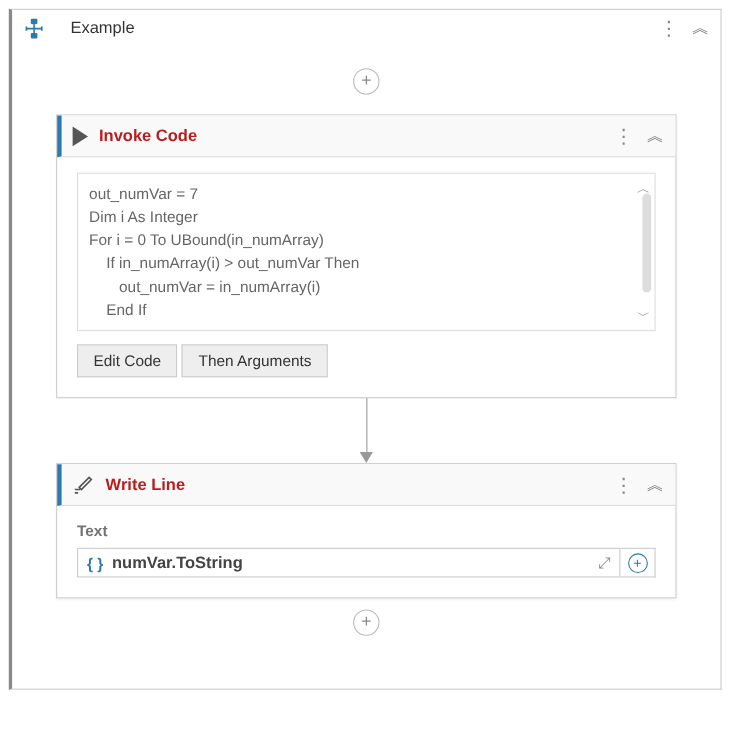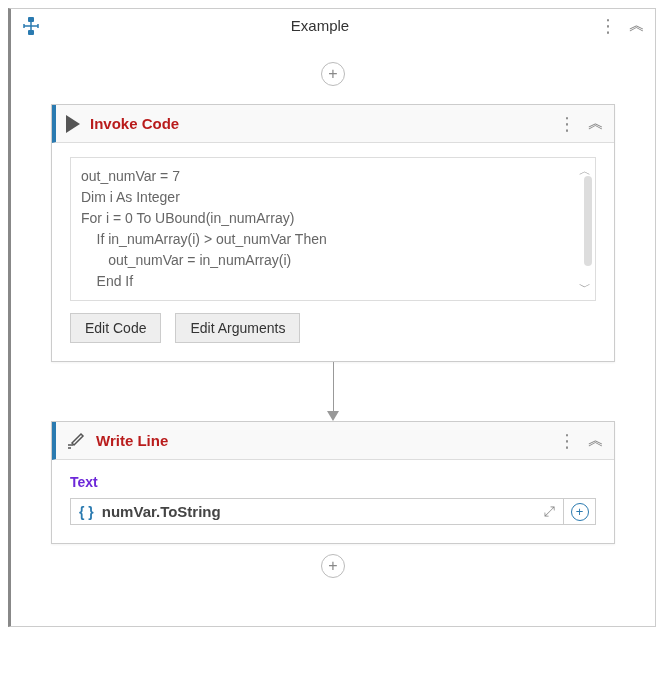--- a/index.html
+++ b/index.html
@@ -14,22 +14,21 @@
   }
   .seq {
     border: 1px solid #ccc;
     border-left: 3px solid #888;
     background: #fff;
   }
   .seq-header {
     display: flex;
     align-items: center;
     padding: 6px 10px;
-    gap: 8px;
-    text-align: center;
+    gap: 23px;
   }
   .seq-body {
     padding: 10px 40px 30px 40px;
   }
   .seq-title { flex: 1; color: #333; font-size: 15px; }
   .header-actions { display: flex; align-items: center; gap: 12px; color: #888; }
   .kebab { font-size: 18px; line-height: 1; cursor: pointer; color:#888; }
   .dblchev { font-size: 16px; cursor: pointer; color:#888; }
 
   .icon-seq svg { width:20px; height:20px; display:block; }
@@ -78,37 +77,37 @@
     position:absolute; right:4px; color:#999; font-size:12px;
   }
   .codebox .scroll-hint-up { top:4px; }
   .codebox .scroll-hint-down { bottom:4px; }
   .scrollbar-track {
     position:absolute; right:3px; top:18px; width:8px; height:90px;
     background:#ddd; border-radius:4px;
   }
   .codeline { white-space:pre; font-family: "Segoe UI", Arial, sans-serif; }
 
-  .btnrow { display:flex; gap:14px; margin-top:12px;align-items:flex-end; }
+  .btnrow { display:flex; gap:4px; margin-top:12px;align-items:flex-end; }
   .btn {
     background:#eee; border:1px solid #ccc; padding:6px 14px;
     font-size:14px; cursor:pointer; color:#333;
   }
 
   .connector { display:flex; flex-direction:column; align-items:center; }
   .conn-line { width:1px; height:50px; background:#999; }
   .conn-arrow {
     width:0;height:0;
     border-left:6px solid transparent;
     border-right:6px solid transparent;
     border-top:10px solid #999;
     margin-top:-1px;
   }
 
-  .prop-label { font-weight:600; color:#6d28d9; margin-bottom:8px; font-size:14px; }
+  .prop-label { font-weight:600; color:#737373; margin-bottom:8px; font-size:14px; }
   .expr-row { display:flex; align-items:stretch; gap:0; }
   .expr-box {
     flex:1; display:flex; align-items:center; border:1px solid #ccc;
     background:#fff; padding:4px 8px; gap:8px;
   }
   .brace { color:#2a7ab0; font-weight:600; font-size:14px; }
   .expr-text { flex:1; color:#444; font-size:15px;font-weight:bold; }
   .expand-btn { color:#888; cursor:pointer; font-size:14px; }
   .plus-side {
     width:32px; border:1px solid #ccc; border-left:none;
@@ -164,21 +163,21 @@
           <div class="codeline">out_numVar = 7</div>
           <div class="codeline">Dim i As Integer</div>
           <div class="codeline">For i = 0 To UBound(in_numArray)</div>
           <div class="codeline">    If in_numArray(i) &gt; out_numVar Then</div>
           <div class="codeline">       out_numVar = in_numArray(i)</div>
           <div class="codeline">    End If</div>
           <span class="scroll-hint-down">﹀</span>
         </div>
         <div class="btnrow">
           <button class="btn">Edit Code</button>
-          <button class="btn">Edit Arguments</button>
+          <button class="btn">Then Arguments</button>
         </div>
       </div>
     </div>
 
     <div class="connector">
       <div class="conn-line"></div>
       <div class="conn-arrow"></div>
     </div>
 
     <div class="activity">

